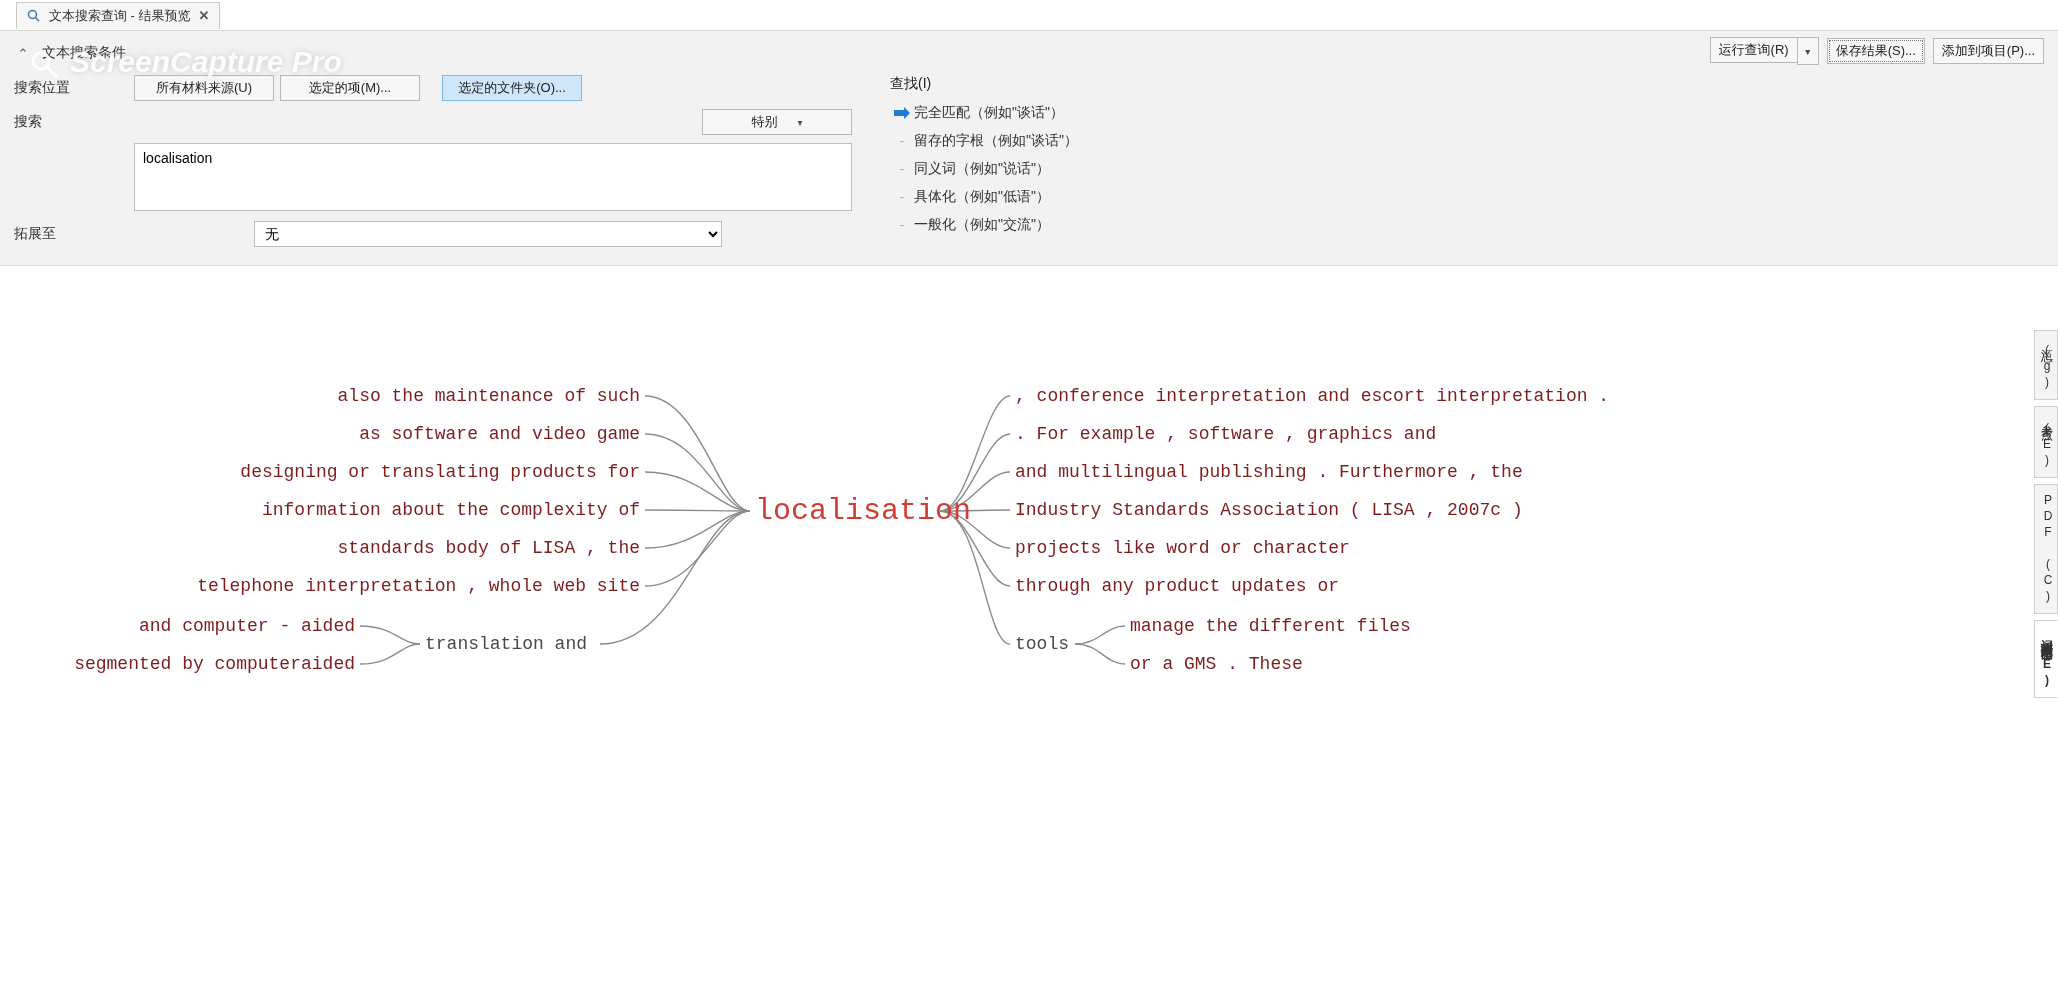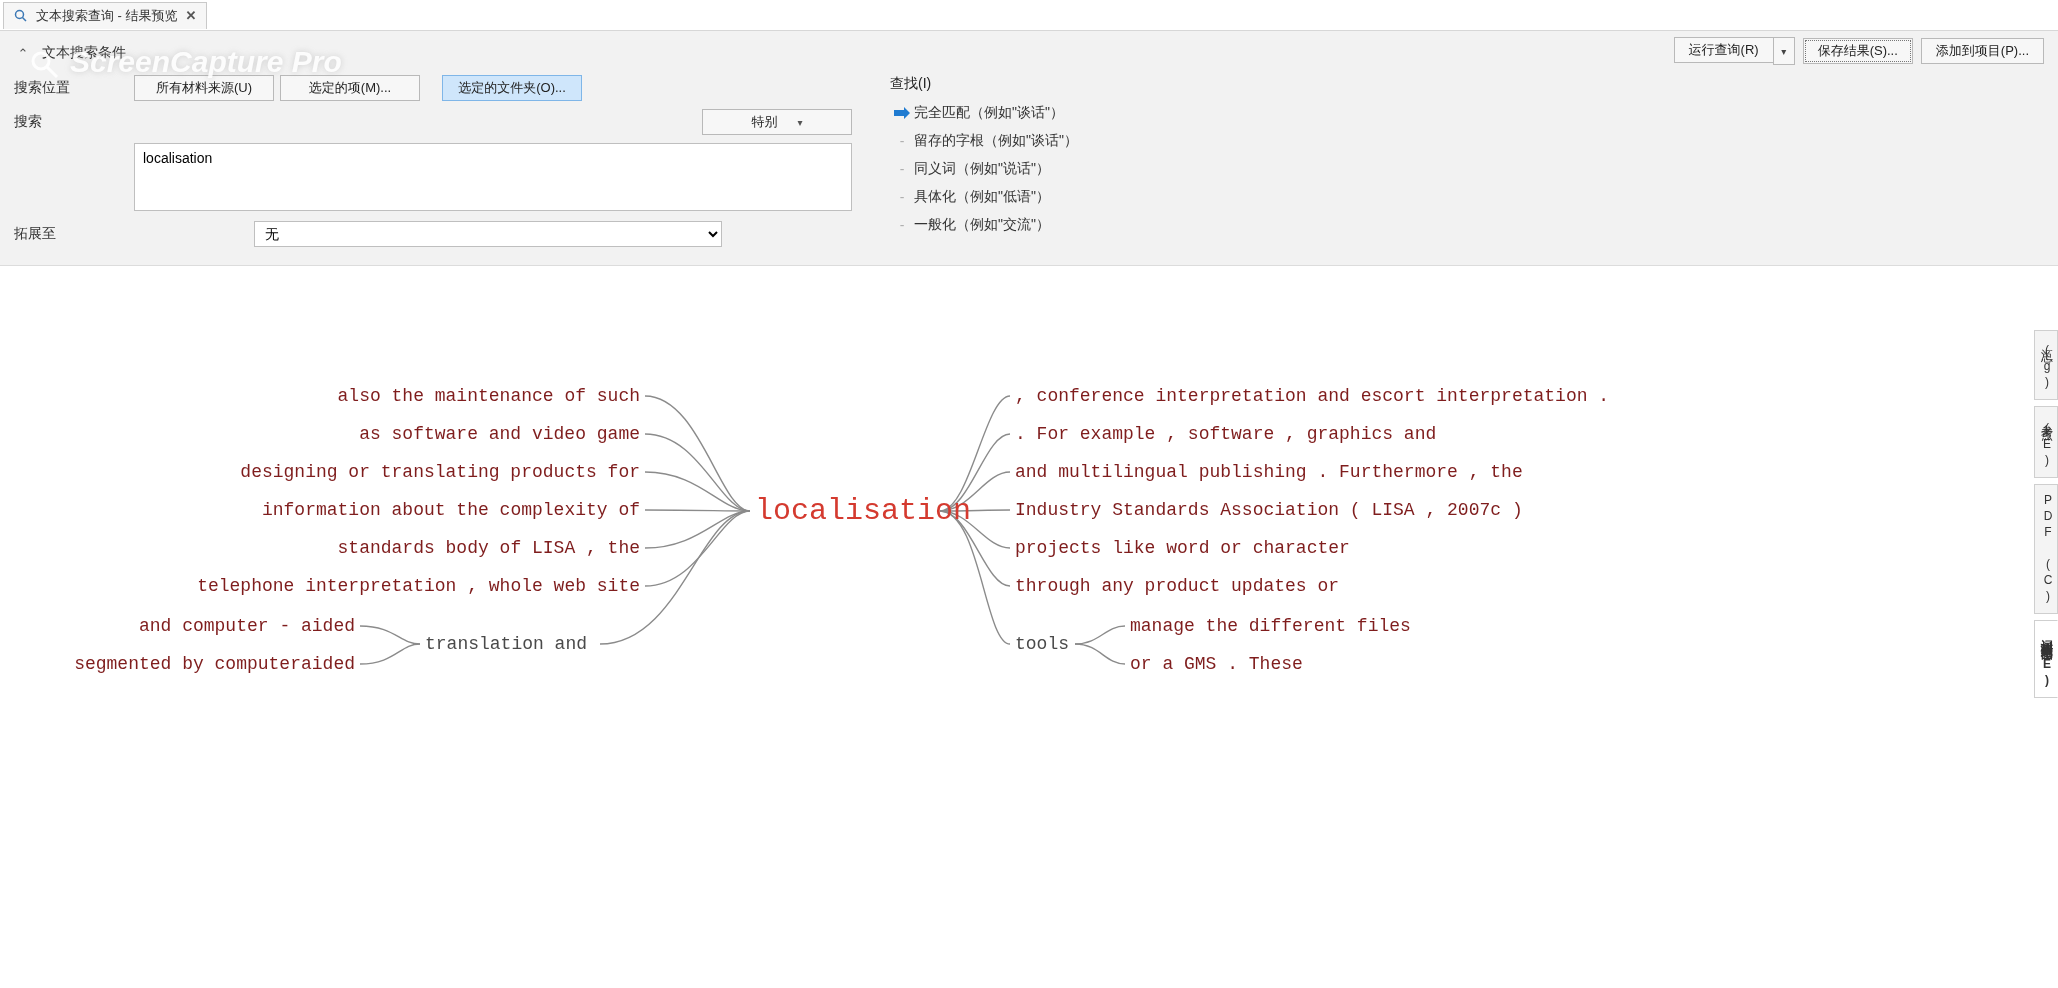--- a/index.html
+++ b/index.html
@@ -1,29 +1,29 @@
 <!DOCTYPE html>
 <html><head>
 <meta charset="utf-8">
 <style>
 html,body{margin:0;padding:0;font-family:"Microsoft YaHei","Segoe UI",Arial,sans-serif;font-size:13px;color:#222;background:#fff;width:2058px;height:988px;overflow:hidden}
 .wm{position:absolute;left:30px;top:45px;font-size:30px;font-style:italic;font-weight:600;color:rgba(255,255,255,.9);text-shadow:0 0 6px rgba(150,150,150,.4);pointer-events:none;z-index:50}
 .wm svg{vertical-align:middle;margin-right:6px}
 
-.tabstrip{display:flex;align-items:center;height:30px;padding-left:3px;border-bottom:1px solid #d7d7d7;background:#fff}
+.tabstrip{display:flex;align-items:center;height:30px;padding-left:16px;border-bottom:1px solid #d7d7d7;background:#fff}
 .tab{display:flex;align-items:center;height:26px;padding:0 10px;border:1px solid #c9c9c9;border-bottom:none;background:#f6f6f6;font-size:13px;color:#333;gap:8px}
 .tab .ico svg{display:block}
 .tab .x{font-family:Arial;color:#555;font-weight:bold;cursor:pointer}
 
 .panel{background:#f2f2f2;border-bottom:1px solid #dcdcdc;padding:6px 14px 10px 14px;position:relative}
 .panel-row1{display:flex;align-items:center;height:32px}
 .collapse{width:18px;text-align:center;color:#555;cursor:pointer;font-size:13px}
 .panel-title{font-size:14px;color:#333;margin-left:10px}
 .panel-actions{position:absolute;right:14px;top:6px;display:flex;gap:8px;align-items:center}
-.btn{height:26px;padding:0 14px;background:#f7f7f7;border:1px solid #b9b9b9;font-size:13px;color:#222;cursor:pointer;display:inline-flex;align-items:center}
+.btn{height:26px;padding:0 8px;background:#f7f7f7;border:1px solid #b9b9b9;font-size:13px;color:#222;cursor:pointer;display:inline-flex;align-items:center}
 .btn.split{border-right:none}
 .split-caret{height:26px;width:20px;border:1px solid #b9b9b9;background:#f7f7f7;display:inline-flex;align-items:center;justify-content:center;cursor:pointer;font-size:10px;color:#444}
 .btn.primary{outline:1px dotted #777;outline-offset:-3px}
 
 .form{display:flex;gap:28px;margin-top:6px}
 .form-left{flex:0 0 740px}
 .row{display:flex;align-items:center;margin-bottom:8px}
 .lbl{width:120px;font-size:14px;color:#333}
 .seg{display:flex}
 .seg .btn{min-width:140px;justify-content:center}

